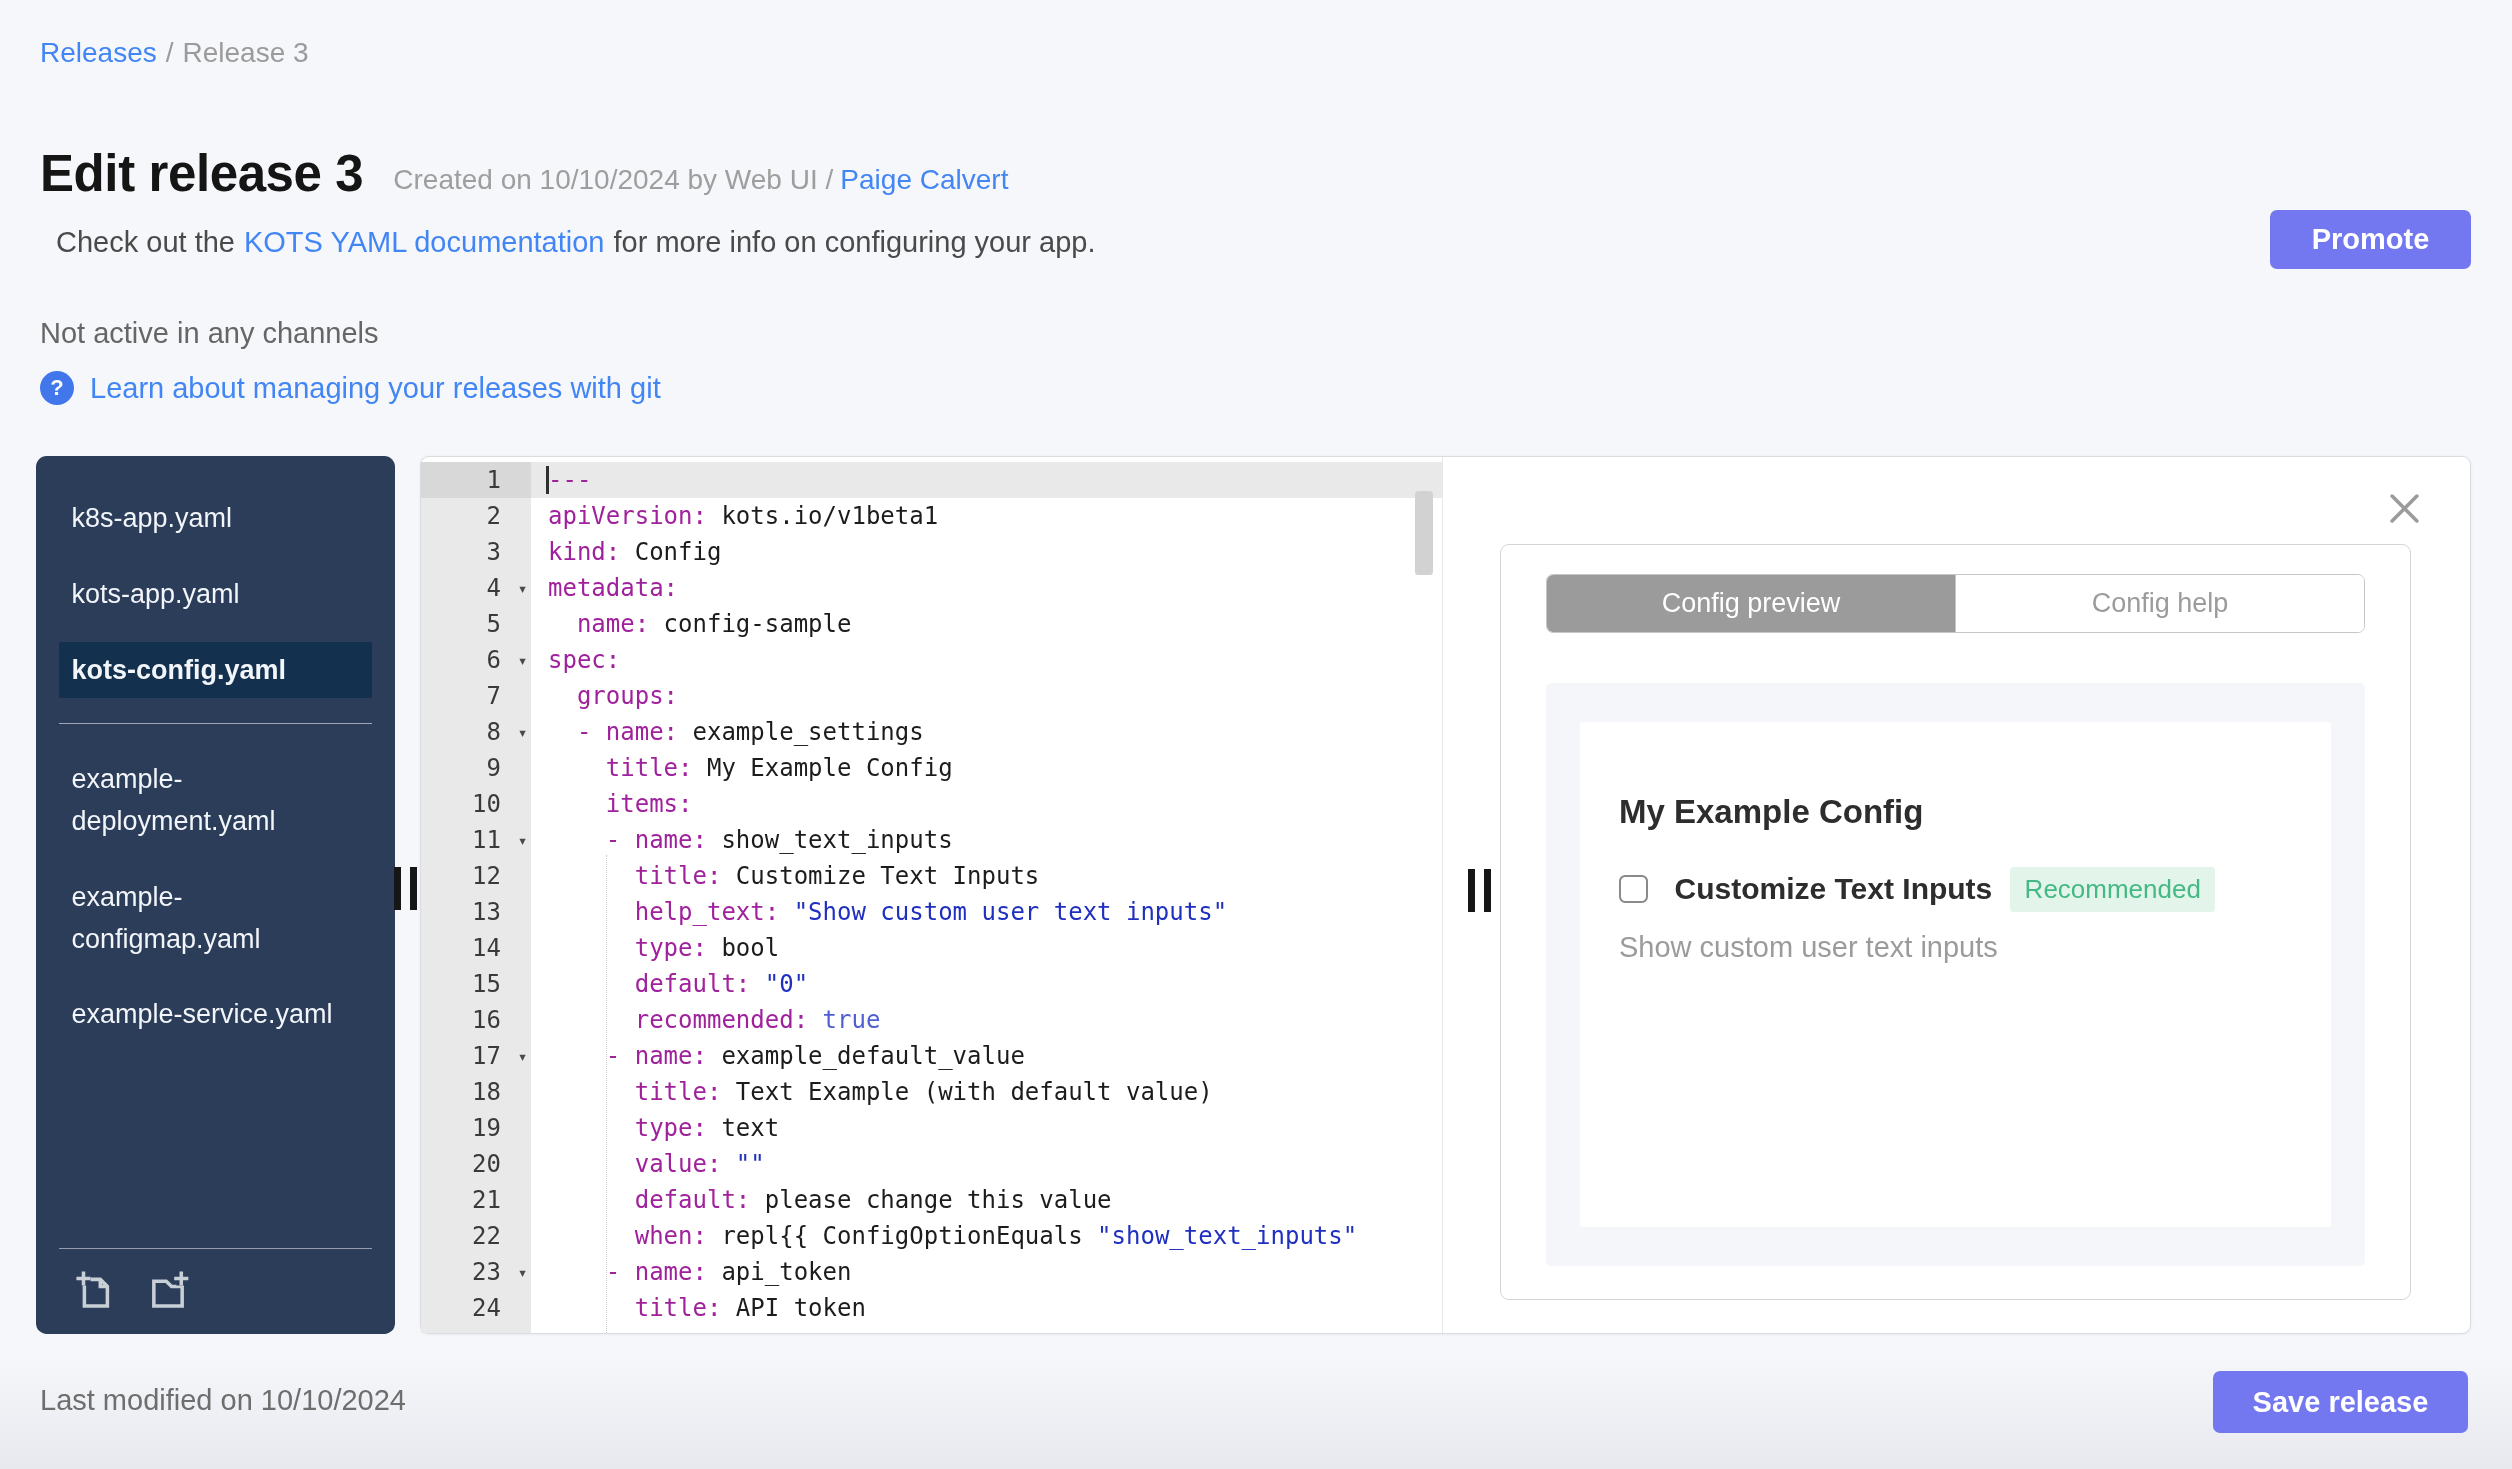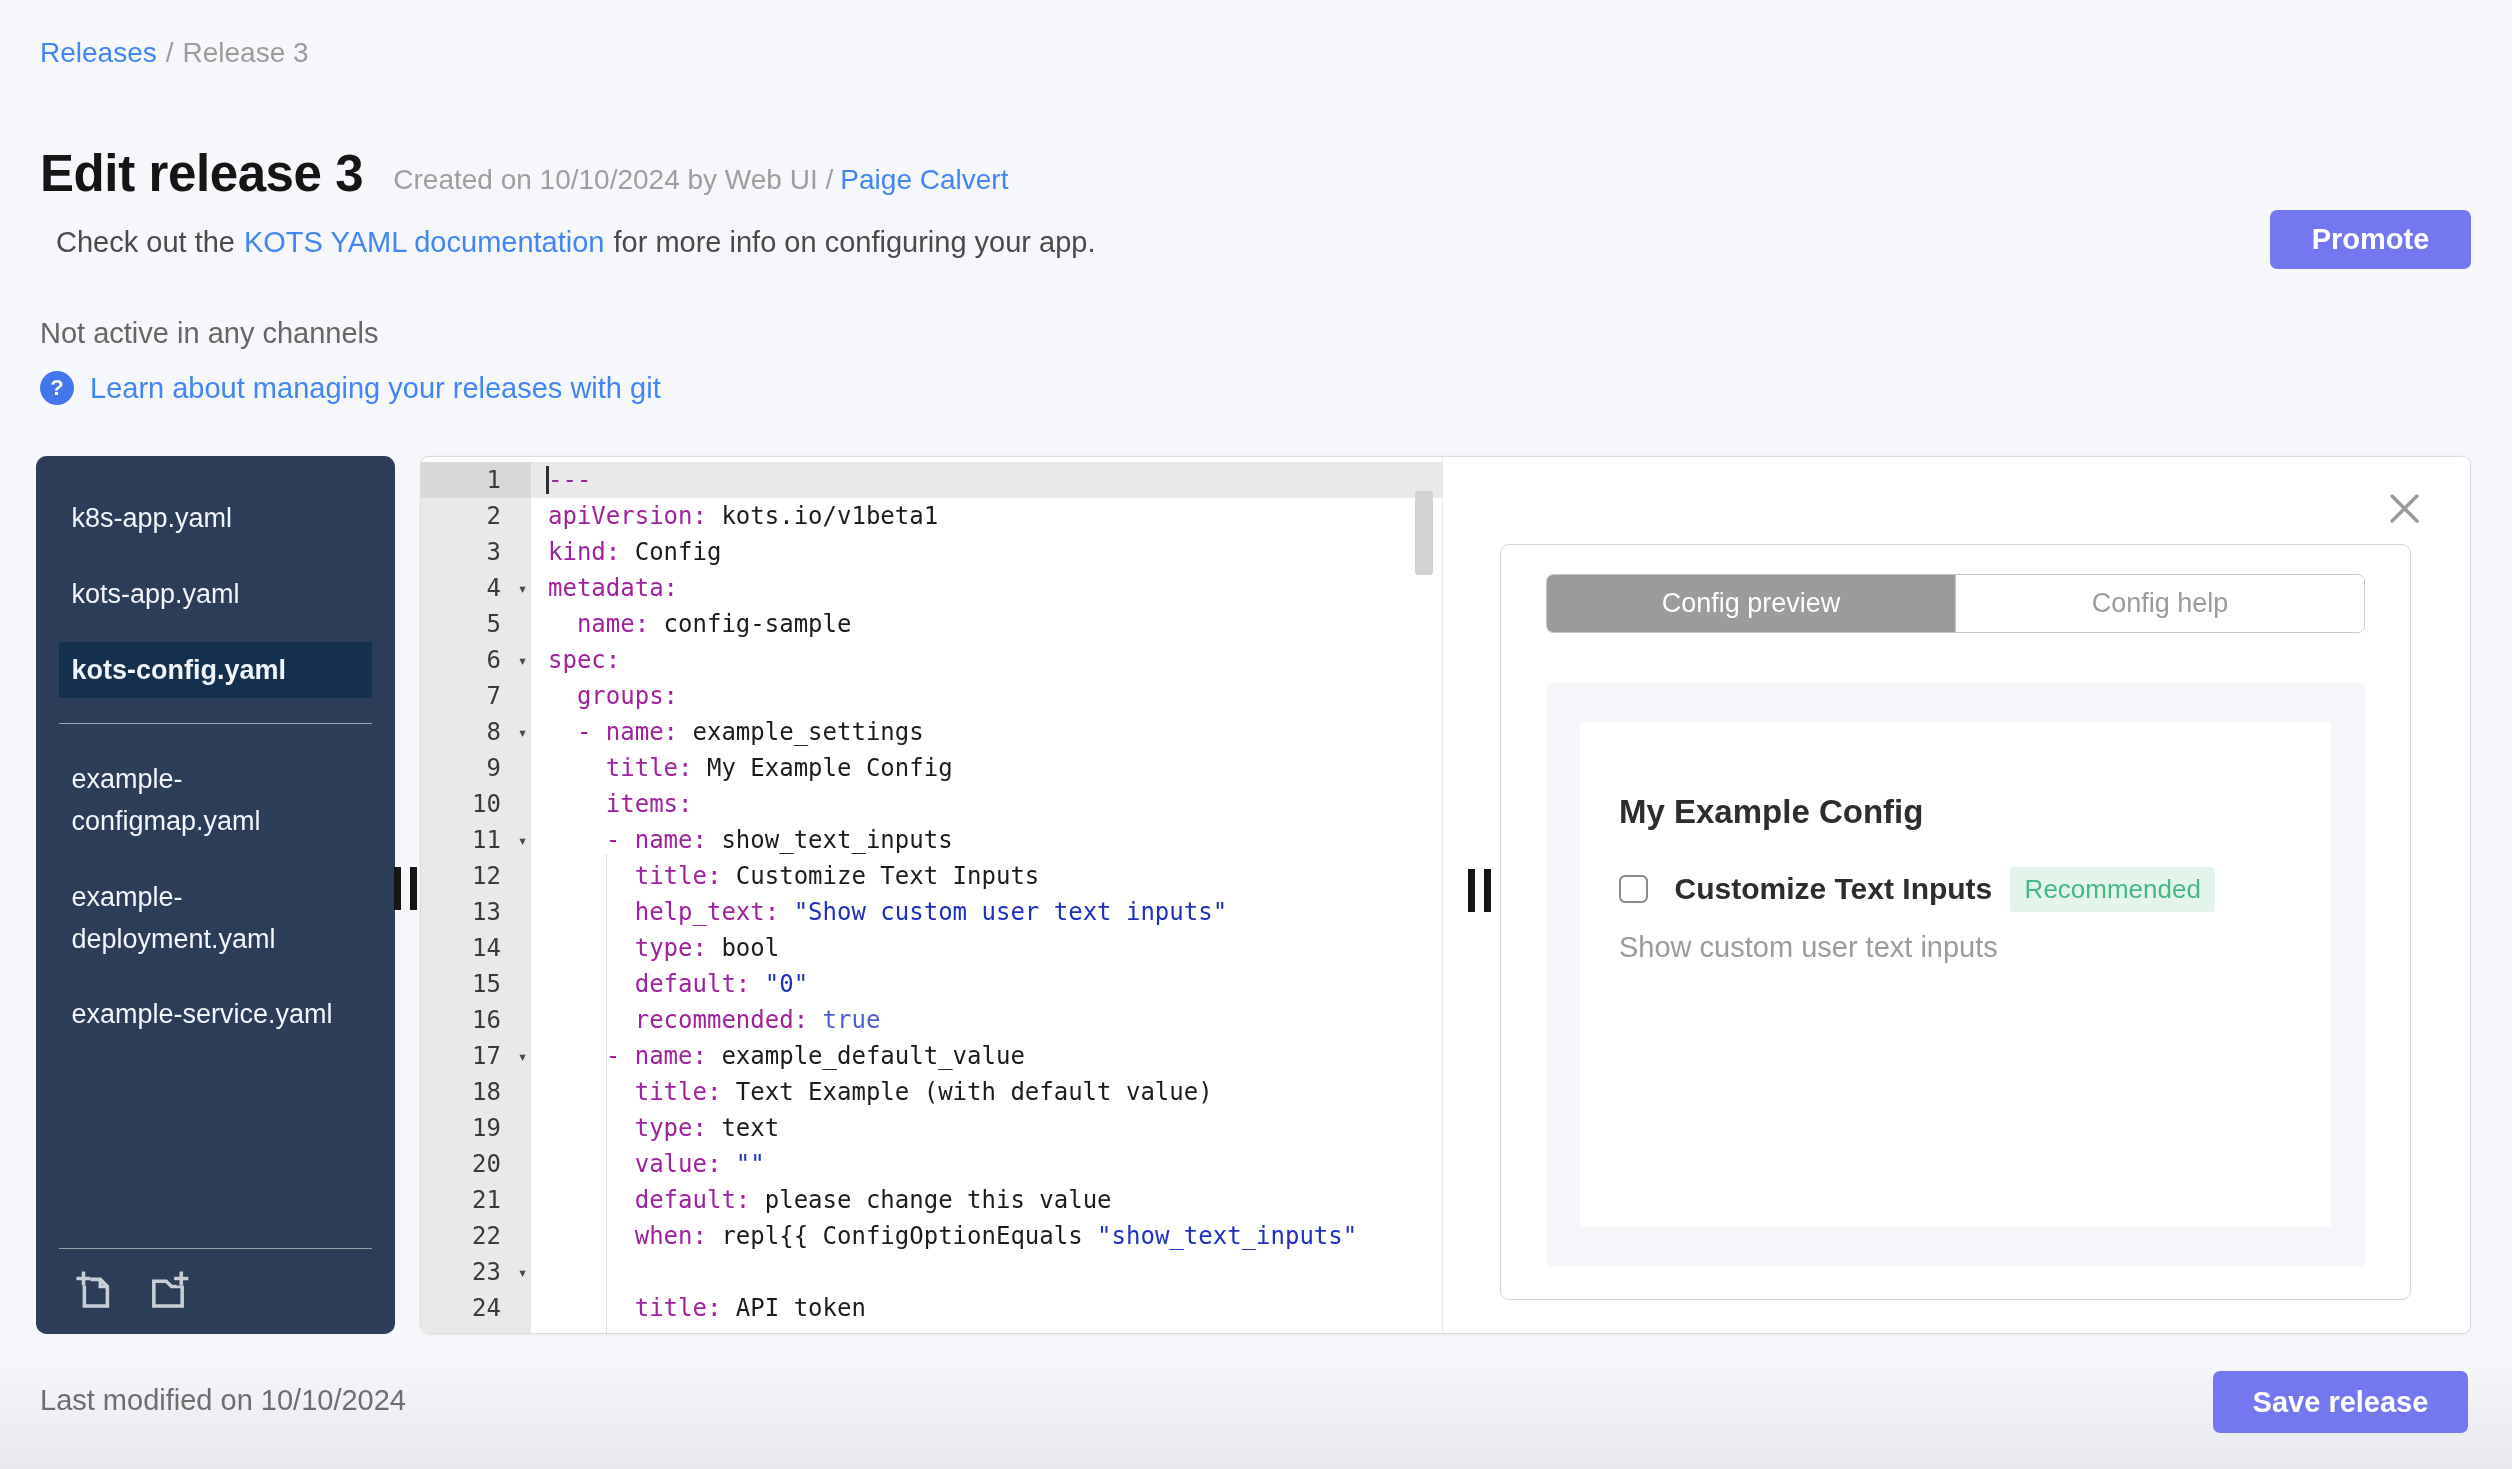--- a/index.html
+++ b/index.html
@@ -159,22 +159,22 @@
 <button class="btn promote-btn">Promote</button>
 
 <aside class="sidebar">
   <div class="file-list" id="file-list-top">
       <div class="file-item">k8s-app.yaml</div>
       <div class="file-item">kots-app.yaml</div>
       <div class="file-item selected">kots-config.yaml</div>
     </div>
   <div class="sidebar-divider"></div>
   <div class="file-list second" id="file-list-bottom">
+      <div class="file-item">example-deployment.yaml</div>
       <div class="file-item">example-configmap.yaml</div>
-      <div class="file-item">example-deployment.yaml</div>
       <div class="file-item">example-service.yaml</div>
     </div>
   <div class="sidebar-footer">
     <svg width="46" height="46" viewBox="0 0 52 52">
       <path d="M14 14 H32 L40 22 V44 H14 Z" fill="none" stroke="#c9cfd6" stroke-width="4"></path>
       <path d="M32 14 V22 H40" fill="none" stroke="#c9cfd6" stroke-width="4"></path>
       <path d="M13 5 V21 M5 13 H21" stroke="#2b3d59" stroke-width="11" fill="none"></path>
       <path d="M13 5 V21 M5 13 H21" stroke="#c9cfd6" stroke-width="4" fill="none"></path>
     </svg>
     <svg width="46" height="46" viewBox="0 0 52 52">
@@ -277,20 +277,21 @@
         <div class="crow">
           <div class="gut">21</div>
           <div class="code"><span class="tk-key">      default:</span><span class="tk-txt"> please change this value</span></div>
         </div>
         <div class="crow">
           <div class="gut">22</div>
           <div class="code"><span class="tk-key">      when:</span><span class="tk-txt"> repl{{ ConfigOptionEquals </span><span class="tk-str">"show_text_inputs"</span></div>
         </div>
         <div class="crow">
           <div class="gut">23<span class="fold">▾</span></div>
+          <div class="code"><span class="tk-key">    - name:</span><span class="tk-txt"> api_token</span></div>
         </div>
         <div class="crow">
           <div class="gut">24</div>
           <div class="code"><span class="tk-key">      title:</span><span class="tk-txt"> API token</span></div>
         </div>
         <div class="crow">
           <div class="gut">25</div>
           <div class="code"><span class="tk-key">      type:</span><span class="tk-txt"> password</span></div>
         </div>
       </div>

